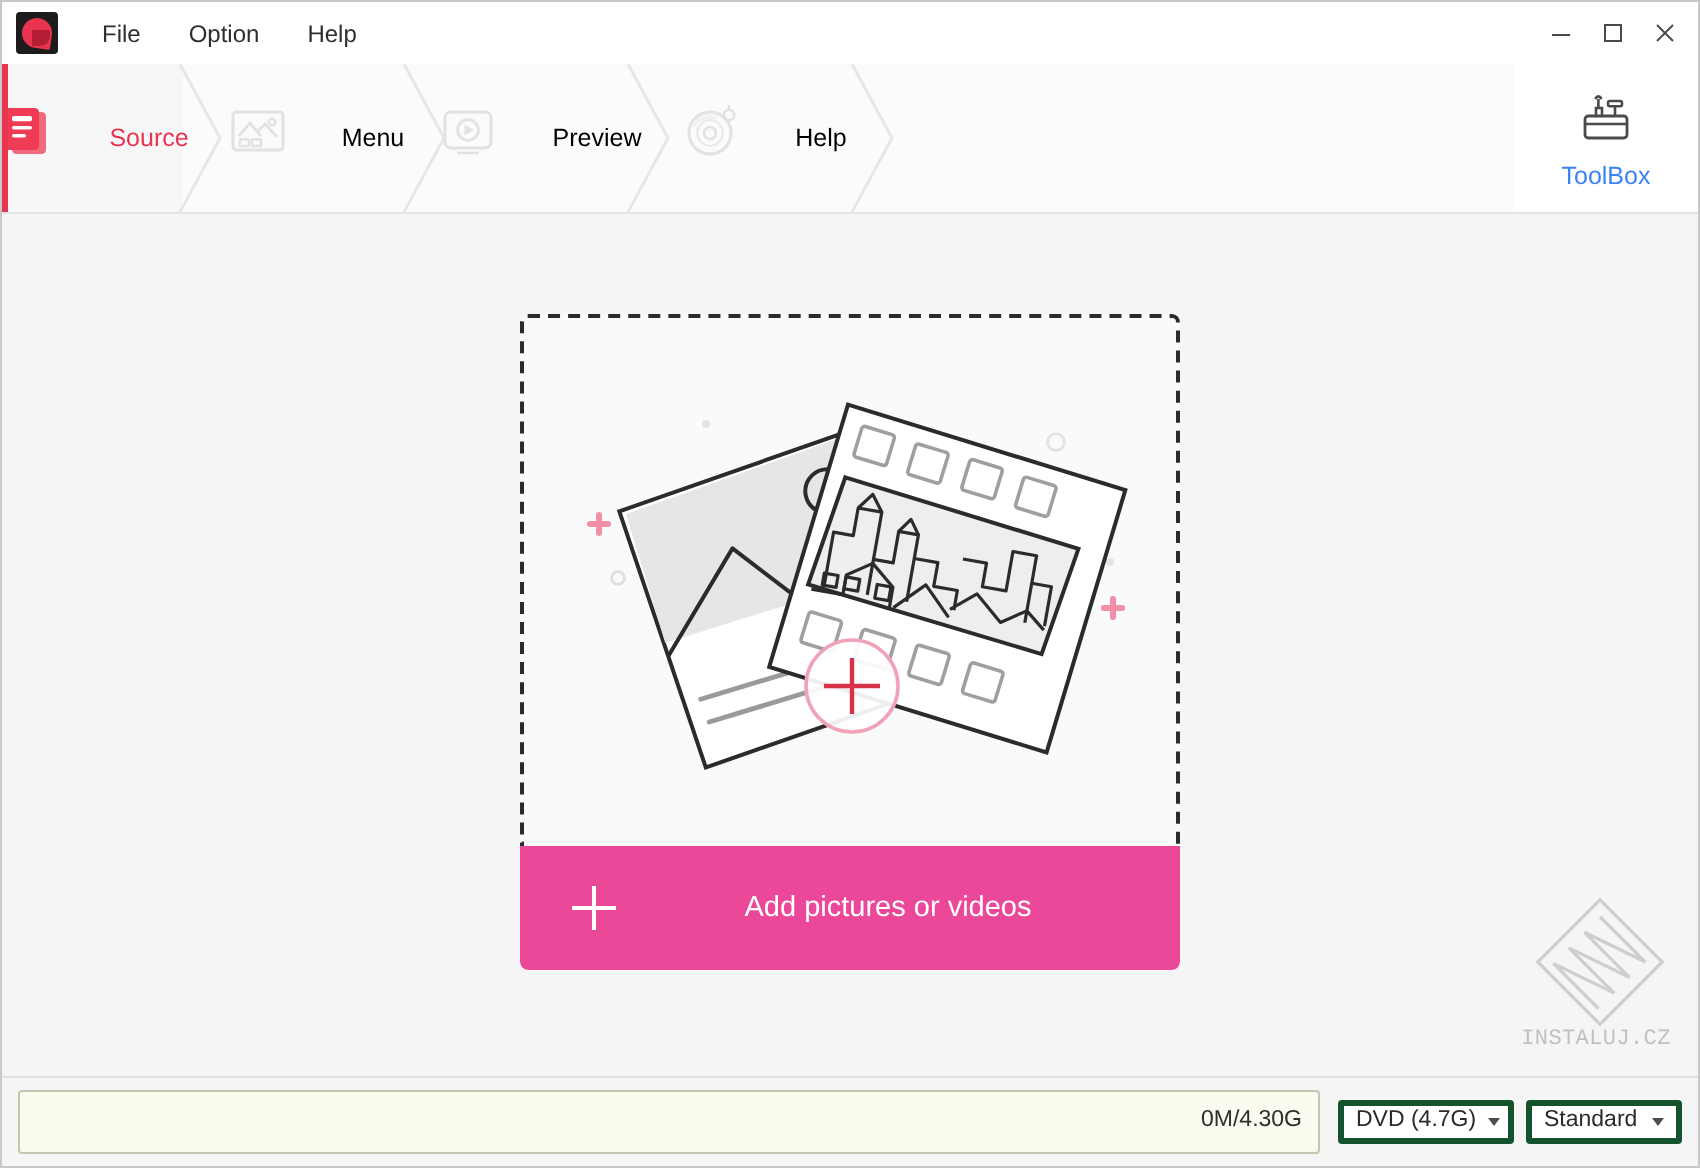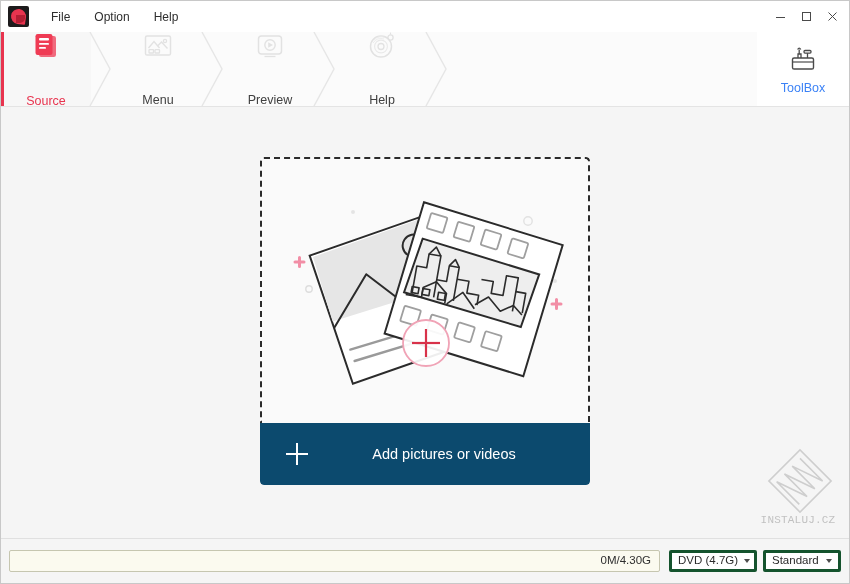--- a/index.html
+++ b/index.html
@@ -110,21 +110,21 @@
   }
   .steps {
     display: flex;
     align-items: stretch;
     position: relative;
   }
   .step {
     width: 90px;
     position: relative;
     display: flex;
-    flex-direction: column;
+    flex-direction: row;
     align-items: center;
     justify-content: center;
     cursor: default;
     background: #fbfbfb;
     gap: 27px;
   }
   .step.active {
     background: #f7f7f7;
   }
   .step.active::before {
@@ -145,21 +145,21 @@
   .step .chev svg { display: block; }
   .step-icon {
     height: 30px;
     display: flex;
     align-items: center;
     justify-content: center;
     margin-bottom: 7px;
   }
   .step-label {
     font-size: 12.5px;
-    color: #404040;
+    color: #000000;
     line-height: 1;
   }
   .step.active .step-label { color: #e8344f; }
 
   .toolbox {
     margin-left: auto;
     width: 92px;
     display: flex;
     flex-direction: column;
     align-items: center;
@@ -203,21 +203,21 @@
     background: #fafafa;
     border: 2px dashed #2b2b2b;
     border-bottom: none;
     border-radius: 4px 4px 0 0;
     position: relative;
     box-sizing: border-box;
   }
   .dropzone svg { display: block; }
   .addbar {
     height: 62px;
-    background: #0c4a6e;
+    background: #ec4899;
     border-radius: 0 0 4px 4px;
     display: flex;
     align-items: center;
     cursor: default;
     gap: 36px;
   }
   .addbar .plus {
     width: 22px;
     height: 22px;
     margin-left: 26px;
@@ -275,21 +275,21 @@
     background: #f5f5f5;
     border-top: 1px solid #e0e0e0;
     display: flex;
     align-items: center;
     padding: 0 8px;
     position: relative;
     z-index: 5;
   }
   .progress {
     flex: 1 1 auto;
-    height: 22px;
+    height: 32px;
     background: #fbfaef;
     border: 1px solid #c6c6b0;
     border-radius: 2px;
     display: flex;
     align-items: center;
     justify-content: flex-end;
     margin-right: 9px;
     box-sizing: border-box;
   }
   .progress .ptext {

